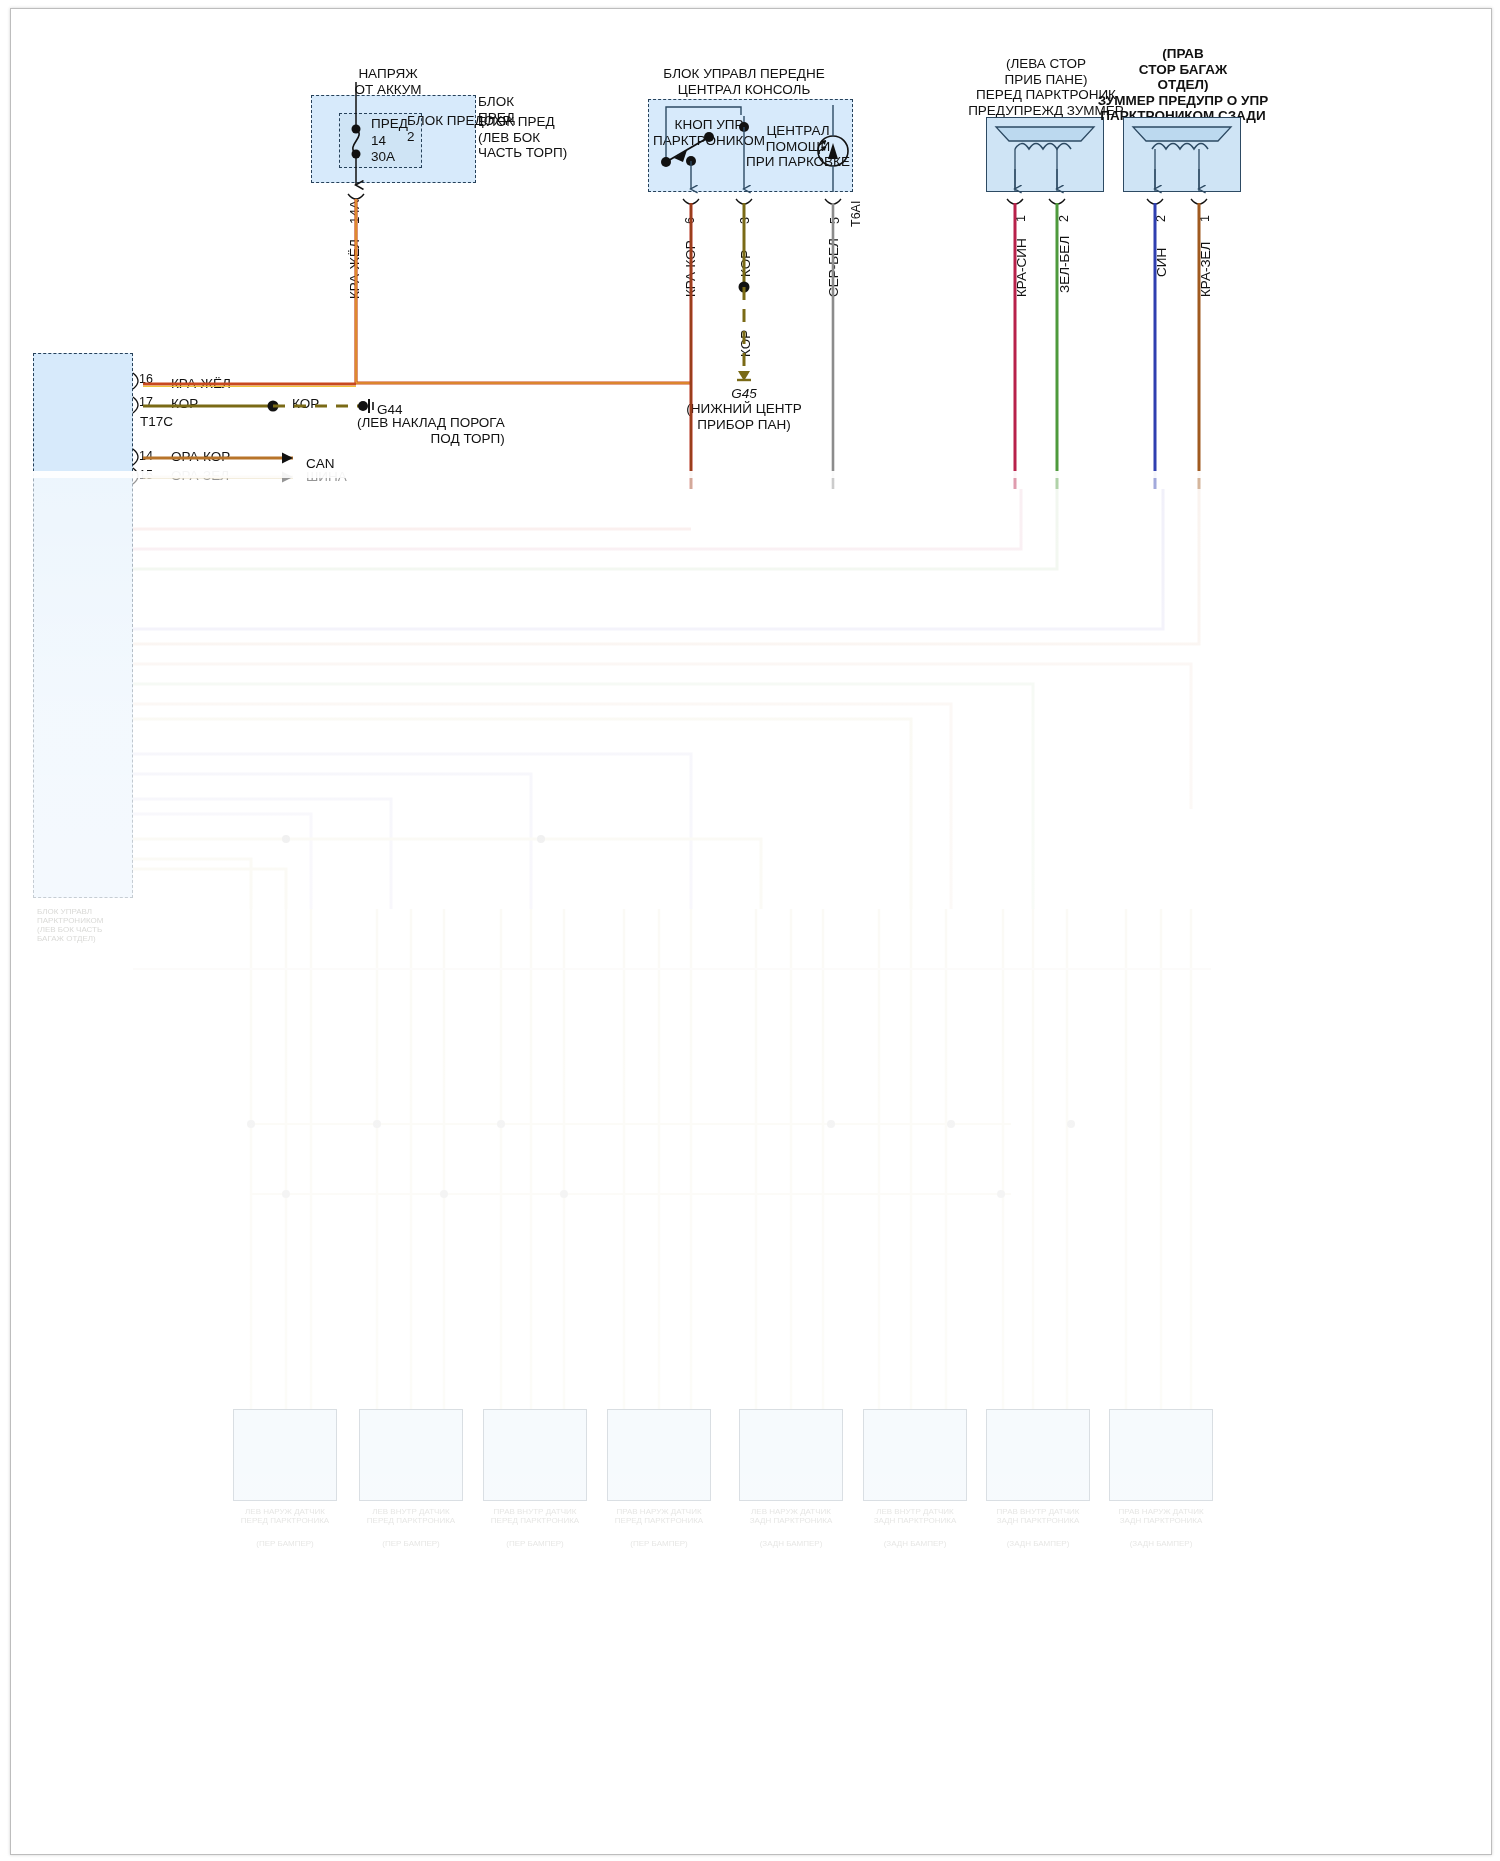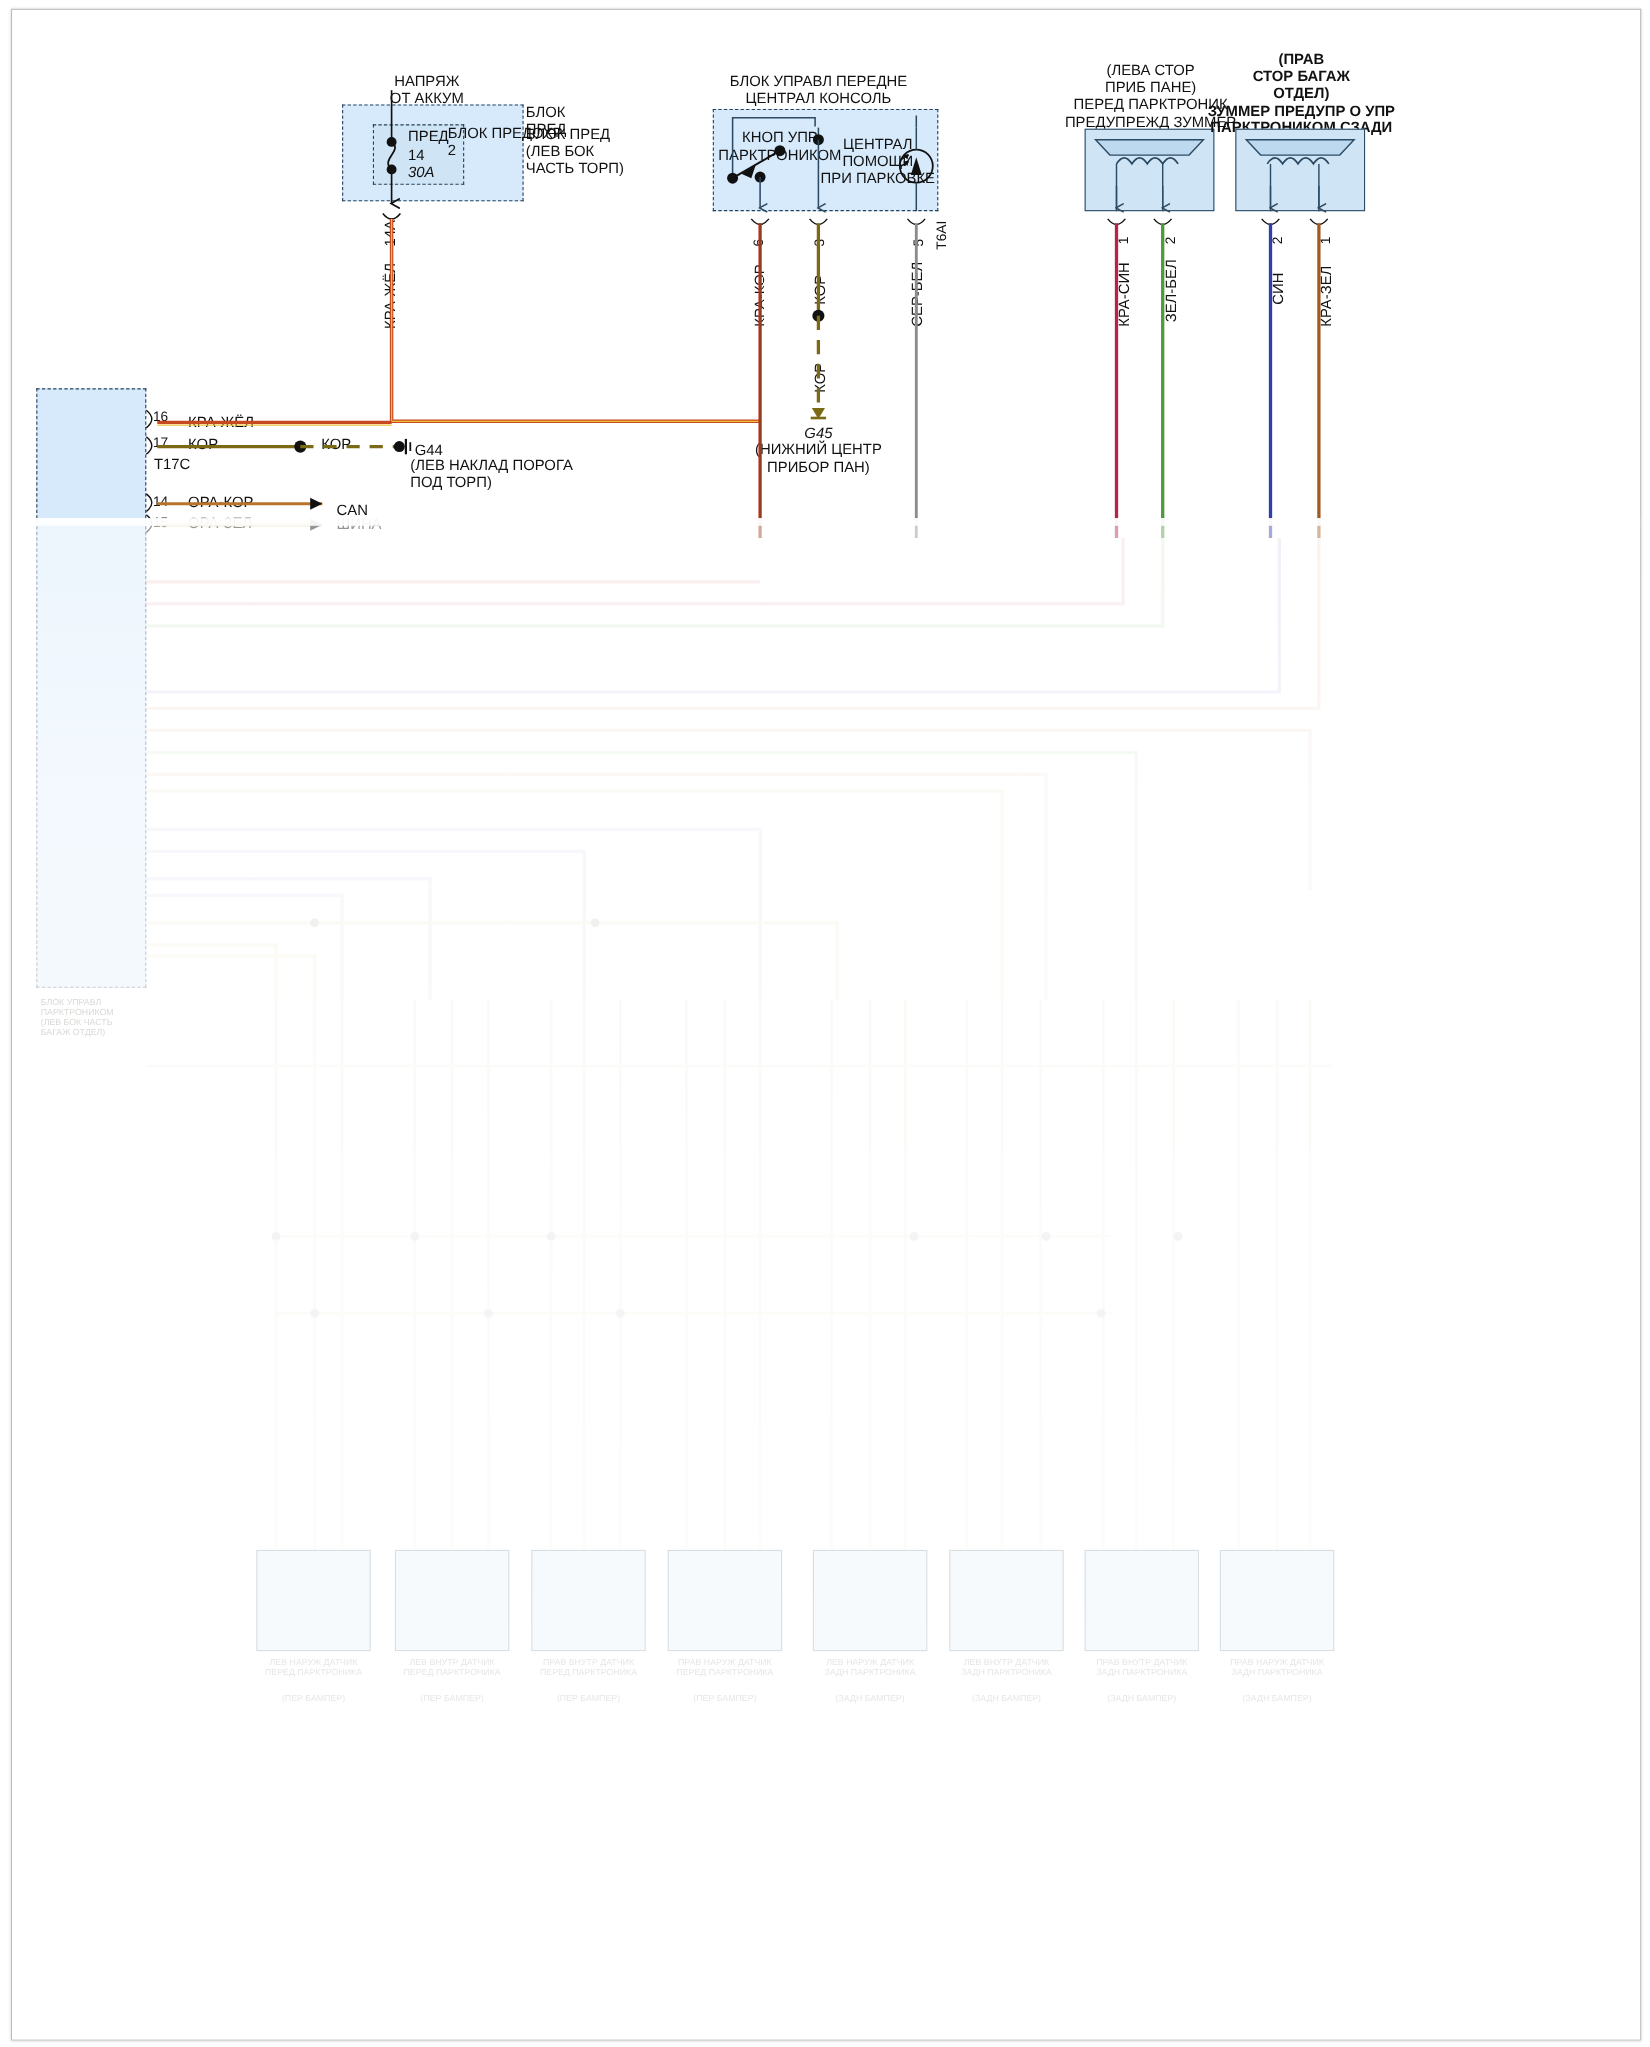--- a/index.html
+++ b/index.html
@@ -47,21 +47,21 @@
   <div class="lbl" style="left:467px;top:85px;">БЛОК
 ПРЕД</div>
   <div class="lbl" style="left:396px;top:104px;">БЛОК ПРЕДОХР
 2</div>
   <div class="lbl" style="left:467px;top:105px;">БЛОК ПРЕД
 (ЛЕВ БОК
 ЧАСТЬ ТОРП)</div>
 
   <div class="lbl" style="left:360px;top:107px;font-weight:400;">ПРЕД</div>
   <div class="lbl" style="left:360px;top:124px;">14</div>
-  <div class="lbl" style="left:360px;top:140px;font-style:italic;">30A</div>
+  <div class="lbl" style="left:360px;top:140px;">30A</div>
 
   <div class="vlbl" style="left:336px;top:215px;">14A</div>
   <div class="vlbl" style="left:336px;top:290px;">КРА-ЖЁЛ</div>
 
   <div class="lbl c" style="left:733px;top:57px;">БЛОК УПРАВЛ ПЕРЕДНЕ
 ЦЕНТРАЛ КОНСОЛЬ</div>
   <div class="dash" style="left:637px;top:90px;width:205px;height:93px;"></div>
 
   <div class="lbl c" style="left:698px;top:108px;">КНОП УПР
 ПАРКТРОНИКОМ</div>
@@ -109,21 +109,21 @@
   <div class="pin" style="left:128px;top:363px;">16</div>
   <div class="lbl" style="left:160px;top:367px;">КРА-ЖЁЛ</div>
 
   <div class="pin" style="left:128px;top:386px;">17</div>
   <div class="lbl" style="left:160px;top:387px;">КОР</div>
   <div class="lbl" style="left:281px;top:387px;">КОР</div>
 
   <div class="lbl" style="left:129px;top:405px;">T17C</div>
 
   <div class="lbl" style="left:366px;top:393px;">G44</div>
-  <div class="lbl" style="left:362px;top:406px;">(ЛЕВ НАКЛАД ПОРОГА
+  <div class="lbl" style="left:346px;top:406px;text-align:right;">(ЛЕВ НАКЛАД ПОРОГА
 ПОД ТОРП)</div>
 
   <div class="pin" style="left:128px;top:440px;">14</div>
   <div class="lbl" style="left:160px;top:440px;">ОРА-КОР</div>
 
   <div class="pin" style="left:128px;top:459px;">15</div>
   <div class="lbl" style="left:160px;top:459px;">ОРА-ЗЕЛ</div>
 
   <div class="lbl" style="left:295px;top:447px;">CAN</div>
   <div class="lbl" style="left:295px;top:460px;">ШИНА</div>

